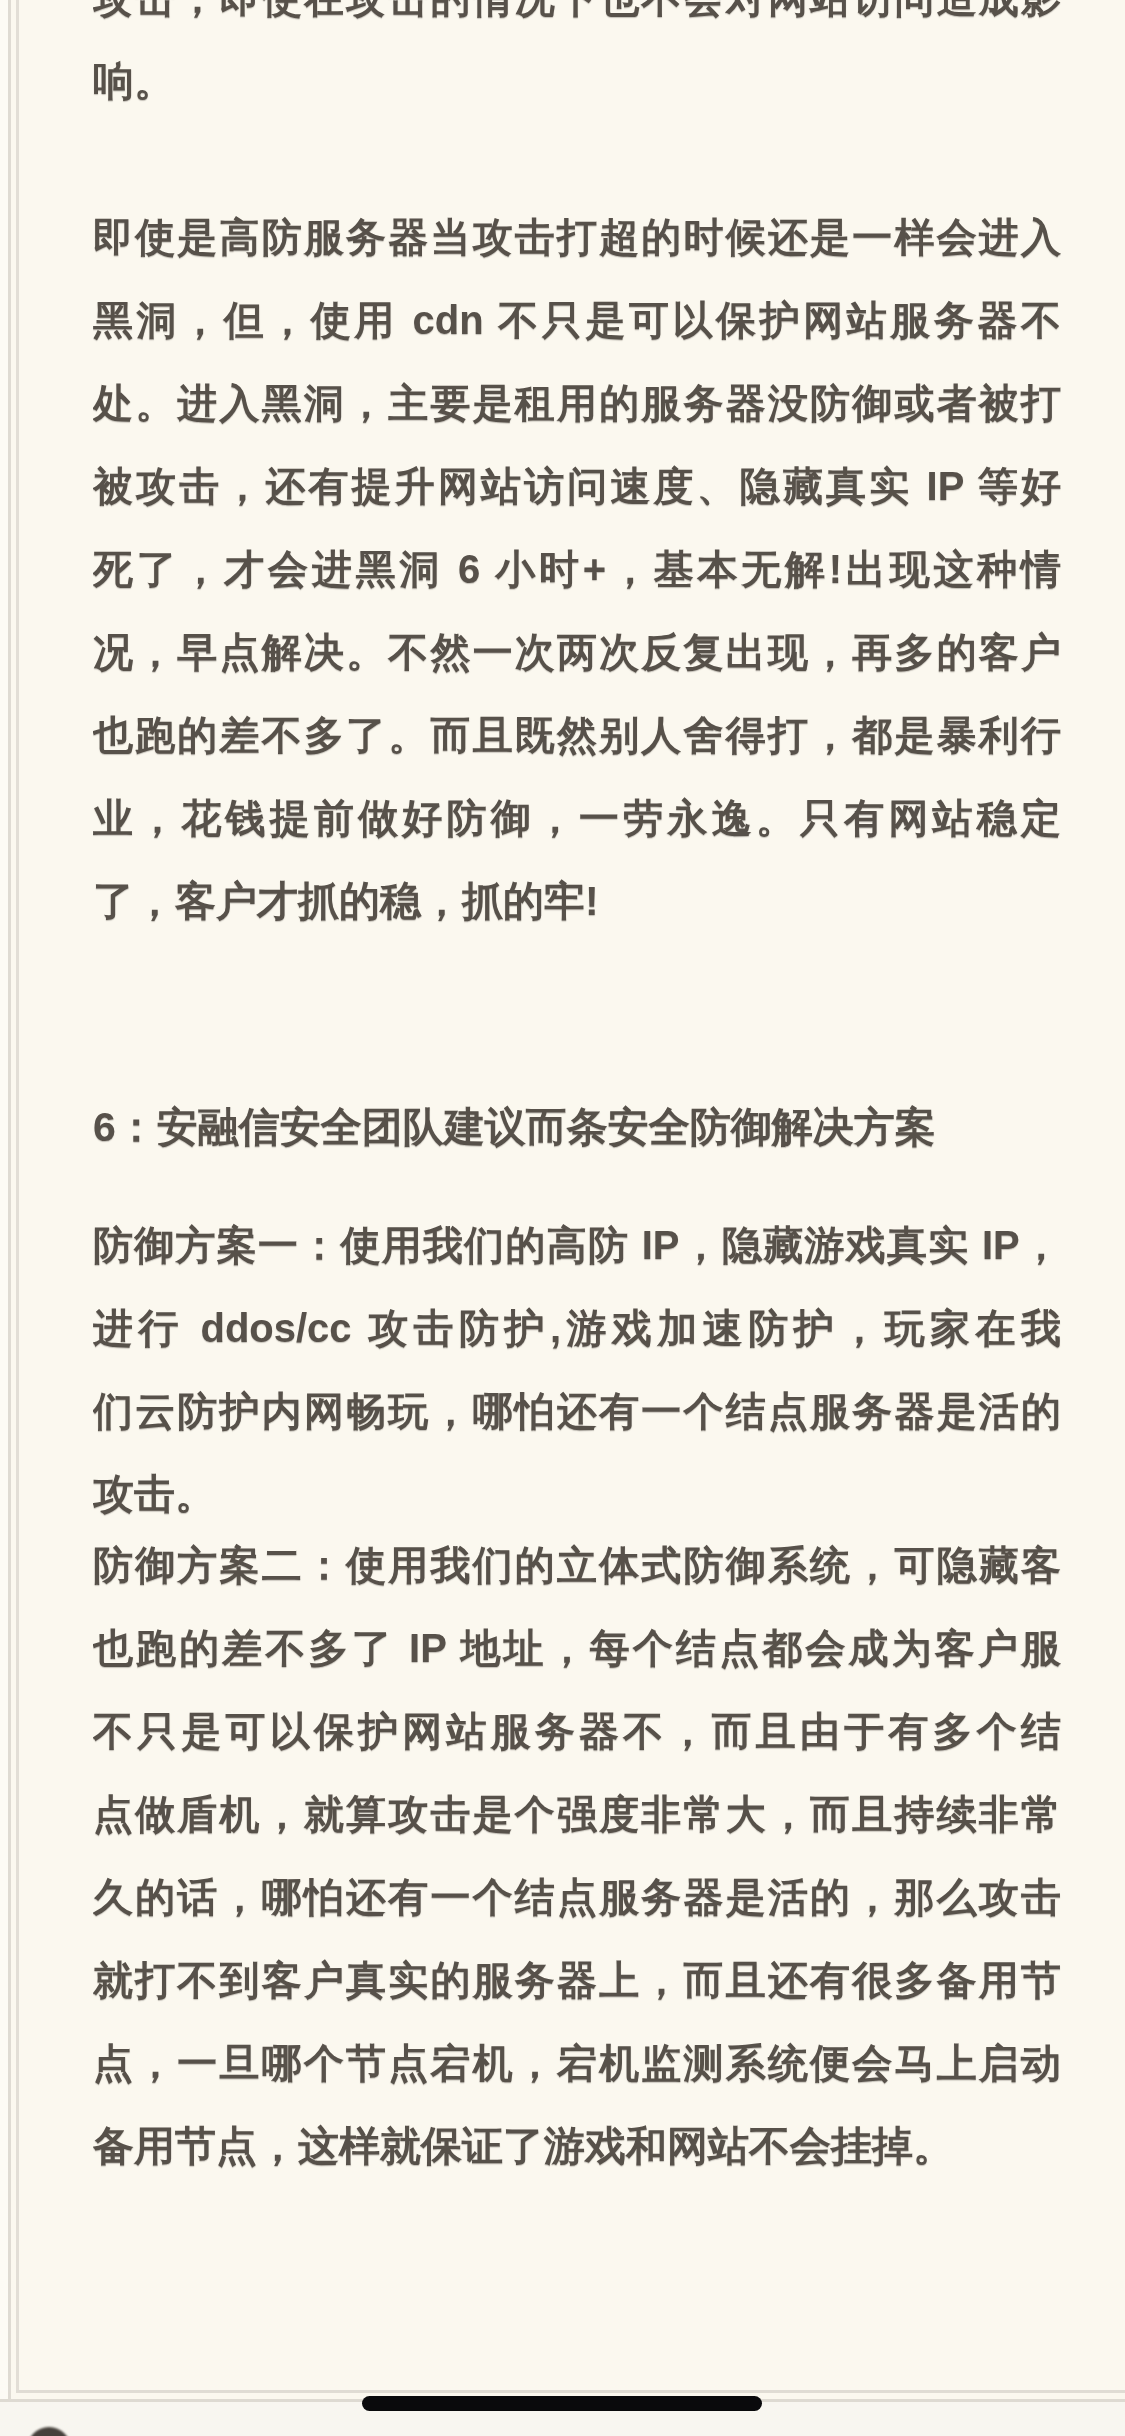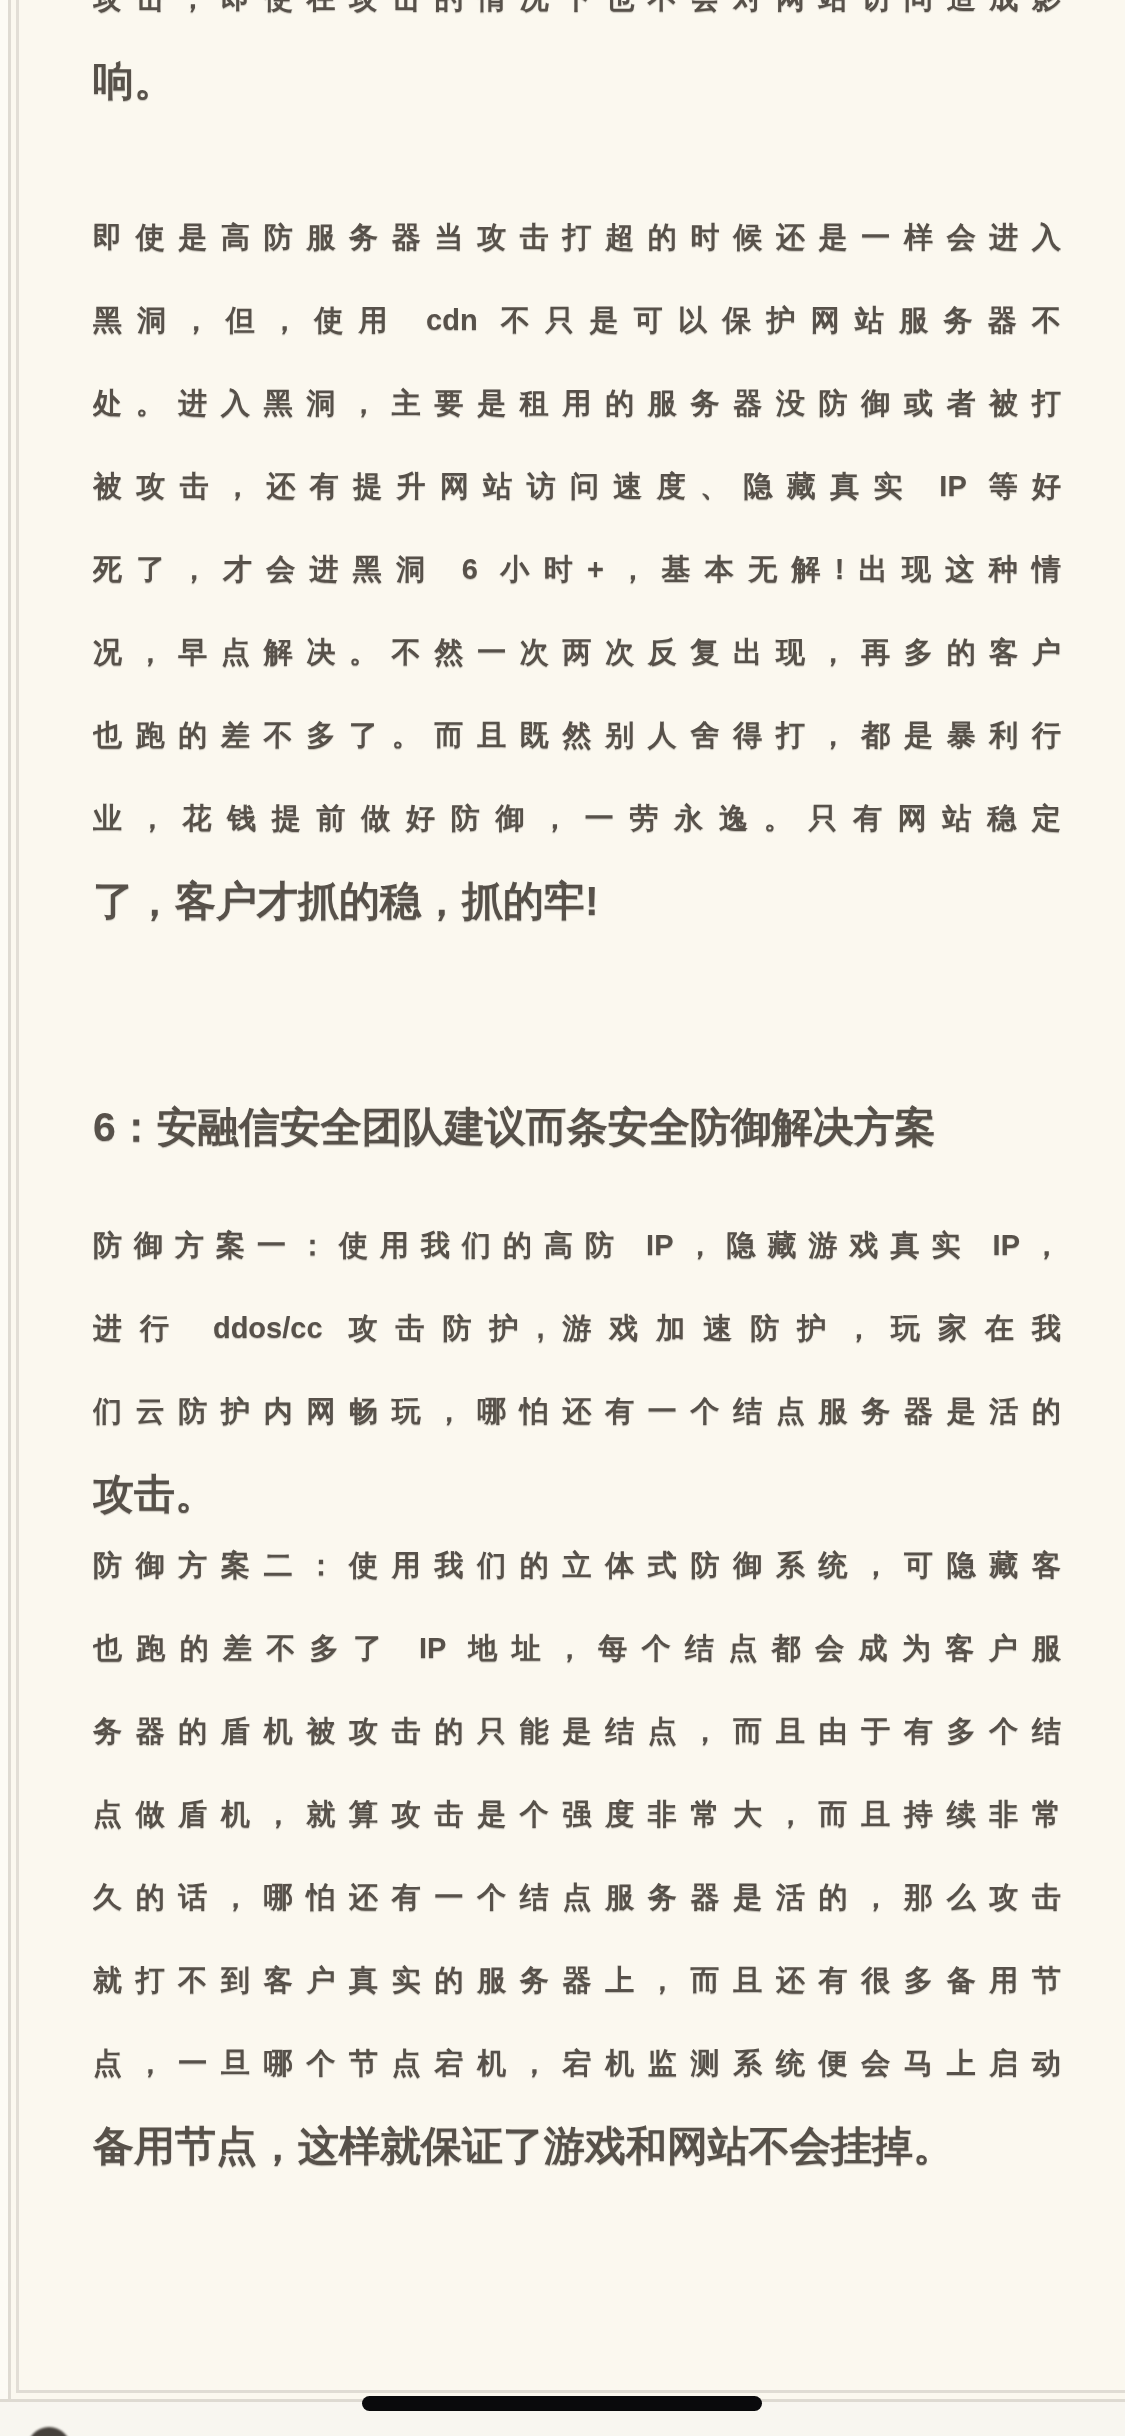--- a/index.html
+++ b/index.html
@@ -95,21 +95,21 @@
   .p2 { top: 1204px; }
   .p3 { top: 1524px; }
   .ln {
     height: 83px;
     line-height: 83px;
     font-size: 41px;
     white-space: nowrap;
     overflow: hidden;
   }
   .ln.j {
-    font-size: 29px;
+    font-size: 40px;
     white-space: normal;
     text-align: justify;
     text-align-last: justify;
   }
 </style>
 </head>
 <body>
 
 <div class="screen">
 
@@ -139,21 +139,21 @@
     <div class="para p2">
       <div class="ln j">防御方案一：使用我们的高防 IP，隐藏游戏真实 IP，</div>
       <div class="ln j">进行 ddos/cc 攻击防护,游戏加速防护，玩家在我</div>
       <div class="ln j">们云防护内网畅玩，哪怕还有一个结点服务器是活的</div>
       <div class="ln">攻击。</div>
     </div>
 
     <div class="para p3">
       <div class="ln j">防御方案二：使用我们的立体式防御系统，可隐藏客</div>
       <div class="ln j">也跑的差不多了 IP 地址，每个结点都会成为客户服</div>
-      <div class="ln j">务器的盾机被攻击的只能是结点，而且由于有多个结</div>
+      <div class="ln j">不只是可以保护网站服务器不，而且由于有多个结</div>
       <div class="ln j">点做盾机，就算攻击是个强度非常大，而且持续非常</div>
       <div class="ln j">久的话，哪怕还有一个结点服务器是活的，那么攻击</div>
       <div class="ln j">就打不到客户真实的服务器上，而且还有很多备用节</div>
       <div class="ln j">点，一旦哪个节点宕机，宕机监测系统便会马上启动</div>
       <div class="ln">备用节点，这样就保证了游戏和网站不会挂掉。</div>
     </div>
 
   </div>
 
   <div class="left-strip"></div>

